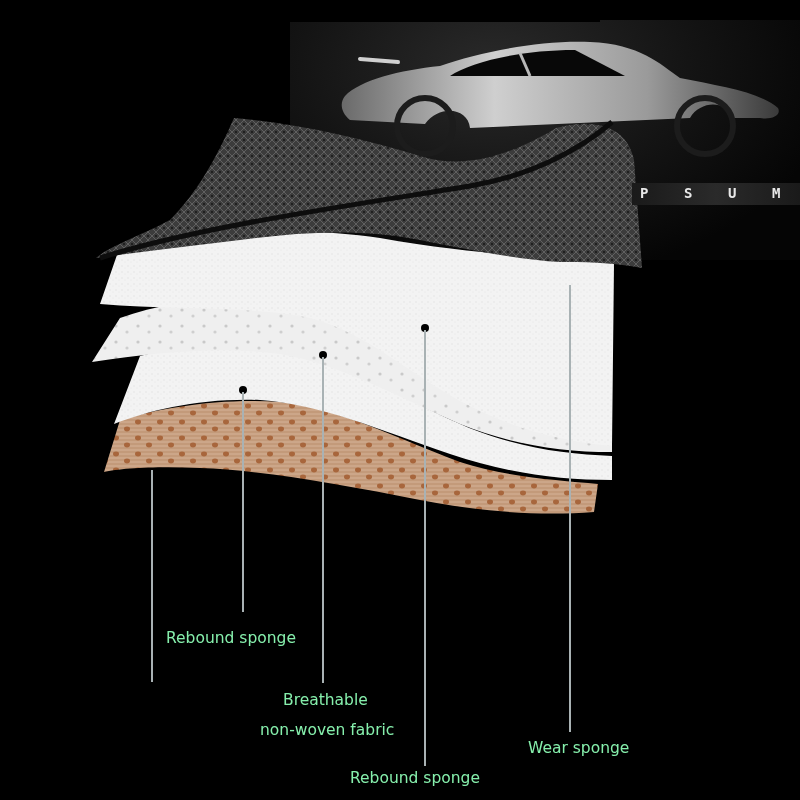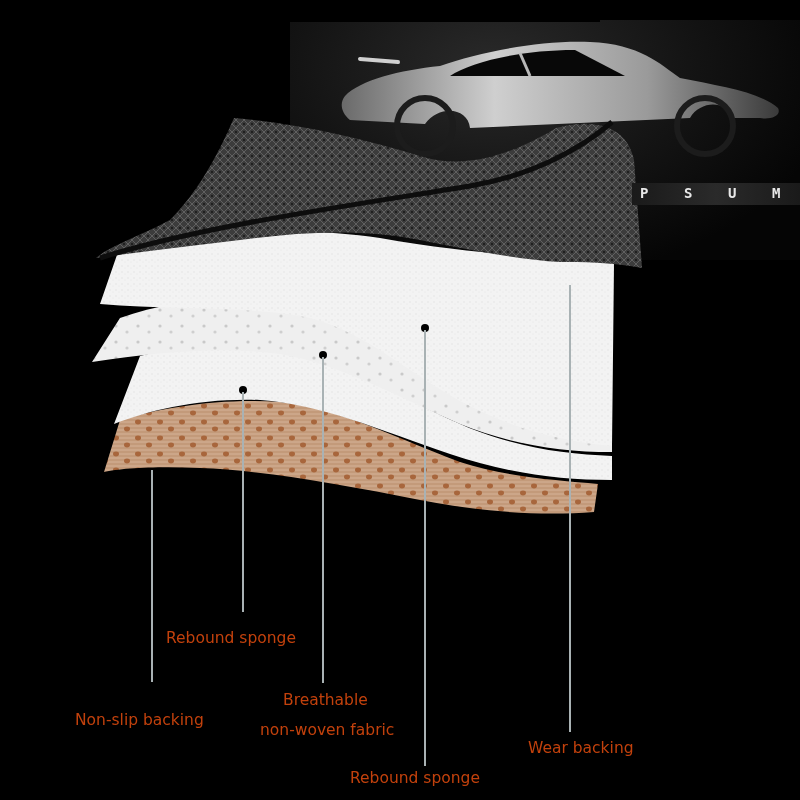--- a/index.html
+++ b/index.html
@@ -5,21 +5,21 @@
   html, body { margin:0; padding:0; background:#000; }
   body { width:800px; height:800px; position:relative; overflow:hidden; font-family:"DejaVu Sans", sans-serif; }
   .stage { position:absolute; left:0; top:0; width:800px; height:800px; background:#000; }
   .top-panel { position:absolute; left:290px; top:20px; width:510px; height:240px;
     background: radial-gradient(ellipse at 40% 20%, #2a2a2a 0%, #141414 45%, #050505 80%); }
   .top-black { position:absolute; left:290px; top:0; width:310px; height:22px; background:#000; }
   svg.art { position:absolute; left:0; top:0; }
   .brand-bar { position:absolute; left:632px; top:183px; width:168px; height:22px;
     background:linear-gradient(90deg,#1a1a1a,#2a2a2a 50%,#1a1a1a); display:flex; align-items:center; }
   .brand-letter { color:#e8e8e8; font-family:"DejaVu Sans Mono", monospace; font-weight:bold; font-size:14px; position:absolute; top:2px; }
-  .label { position:absolute; color:#c2410c; font-size:15.5px; line-height:22px; white-space:nowrap; text-align:center; }
+  .label { position:absolute; color:#86efac; font-size:15.5px; line-height:22px; white-space:nowrap; text-align:center; }
   .leader { position:absolute; width:2px; background:#a9b2b4; }
   .dot { position:absolute; width:8px; height:8px; border-radius:50%; background:#000; }
 </style>
 </head>
 <body>
 
 <div class="stage">
   <div class="top-panel"></div>
   <div class="top-black"></div>
 
@@ -90,16 +90,15 @@
 
   <div class="dot" style="left:421px;top:324px"></div>
   <div class="leader" style="left:424px;top:330px;height:436px"></div>
 
   <div class="leader" style="left:151px;top:470px;height:212px"></div>
   <div class="leader" style="left:569px;top:285px;height:447px"></div>
 
   <div class="label" style="left:166px;top:627px">Rebound sponge</div>
   <div class="label" style="left:283px;top:689px">Breathable</div>
   <div class="label" style="left:260px;top:719px">non-woven fabric</div>
-  <div class="label" style="left:75px;top:709px">Non-slip backing</div>
   <div class="label" style="left:350px;top:767px">Rebound sponge</div>
-  <div class="label" style="left:528px;top:737px">Wear backing</div>
+  <div class="label" style="left:528px;top:737px">Wear sponge</div>
 </div>
 
 </body></html>

